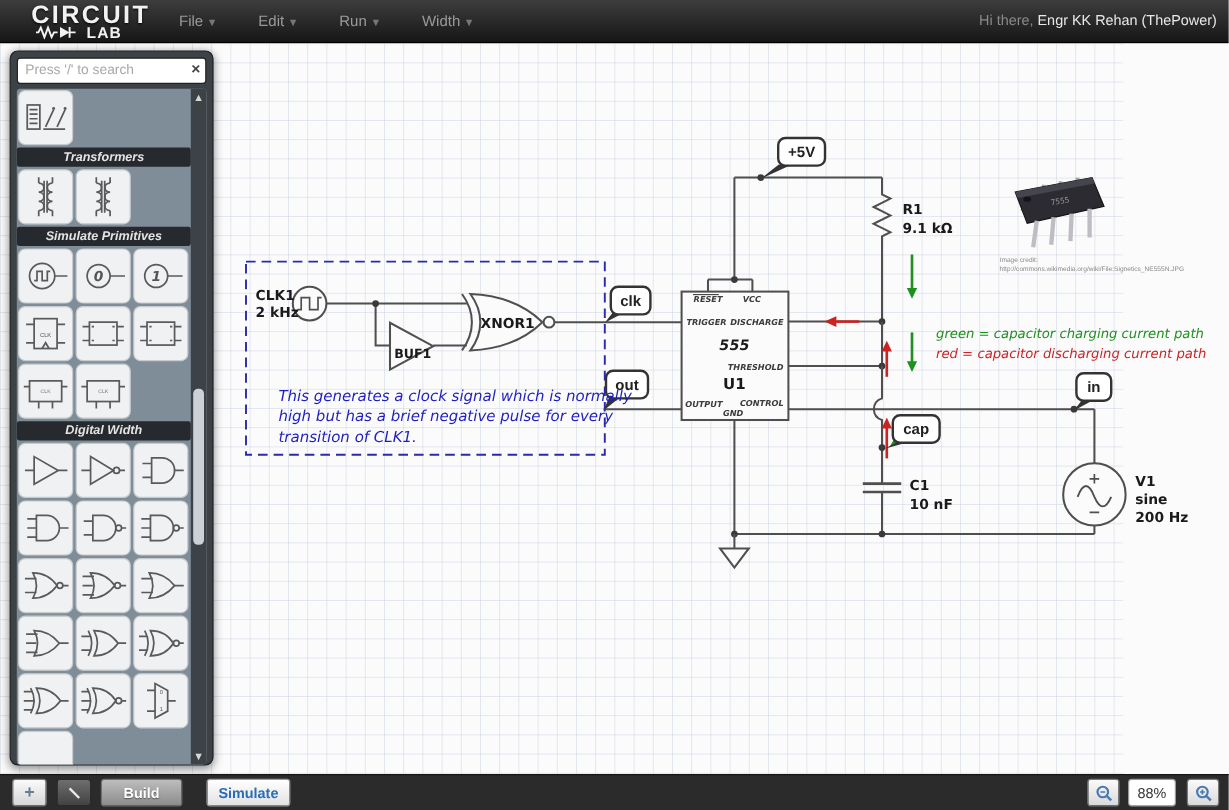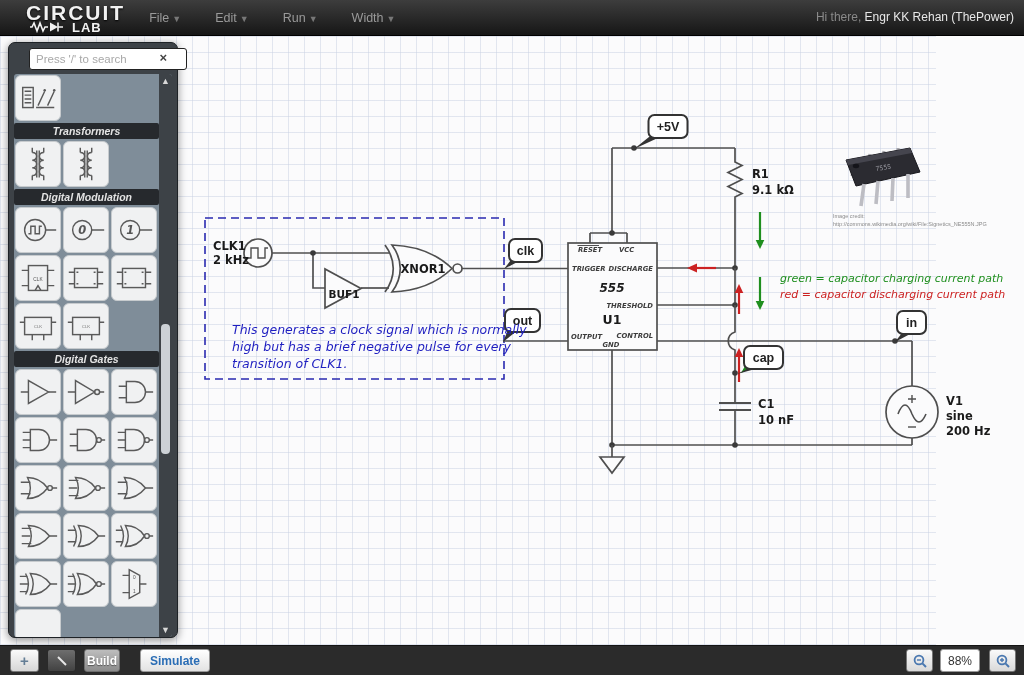--- a/index.html
+++ b/index.html
@@ -29,21 +29,21 @@
                      linear-gradient(90deg, rgba(205,213,228,.55) 1px, transparent 1px);
     background-size:16px 16px; }
   #schematic { position:absolute; left:0; top:0; }
 
   
   #sidebar { position:absolute; left:8px; top:42px; width:170px; height:596px;
     background:#3d4247; border:1px solid #1e2226; border-radius:7px;
     box-shadow:0 2px 8px rgba(0,0,0,.45); z-index:20; padding:5px 5px 4px 5px; }
   .search-row { position:relative; height:22px; margin-bottom:4px; }
   .search-row input { width:100%; height:22px; border:1px solid #222; border-radius:3px;
-    padding:0 18px 0 6px; font-size:11.5px; color:#444; font-family:"Liberation Sans",sans-serif;margin-left:15px; }
+    padding:0 18px 0 6px; font-size:11.5px; color:#444; font-family:"Liberation Sans",sans-serif; }
   .search-row input::placeholder { color:#a8a8a8; }
   .search-close { position:absolute; right:5px; top:3px; font-size:13px; font-weight:bold; color:#444; cursor:pointer; line-height:1; }
   #palette { position:relative; width:158px; height:563px; background:#7f8d99; overflow:hidden; border-radius:3px; }
   #palette-inner { width:145px; }
   .pal-header { background:#26292d; color:#e4e4e4; font-size:10.5px; font-weight:bold; font-style:italic;
     text-align:center; padding:2px 0; margin:1px 0 1px 0; border-radius:2px; width:145px; }
   .tile-grid { display:flex; flex-wrap:wrap; width:145px; }
   .tile { width:46px; height:46px; background:#f0f1f2; border:1px solid #c7cbce; border-radius:6px;
     margin:1px 1px 1px 1px; display:flex; align-items:center; justify-content:center; cursor:pointer; }
   .tile svg { display:block; }
@@ -51,21 +51,21 @@
   #pal-scroll { position:absolute; right:0; top:0; width:13px; height:563px; background:#3d4247; }
   .pal-arrow { position:absolute; left:0; width:13px; color:#d8d8d8; font-size:9px; text-align:center; cursor:pointer; }
   #pal-thumb { position:absolute; left:2px; width:9px; top:250px; height:130px; background:#ccd1d6; border-radius:4px; cursor:pointer; }
 
   
   #bottombar { position:absolute; left:0; top:645px; width:1024px; height:30px;
     background:#2b2b2b; border-top:1px solid #141414; display:flex; align-items:center; z-index:30; }
   .tool-btn { height:23px; border-radius:3px; border:1px solid #777; display:flex; align-items:center; justify-content:center; cursor:pointer; }
   #pan-btn { width:29px; margin-left:10px; background:linear-gradient(#fafafa,#d6d6d6); color:#647e96; font-size:15px; font-weight:bold; }
   #wire-btn { width:29px; margin-left:8px; background:linear-gradient(#6e6e6e,#424242); border-color:#2a2a2a; }
-  #build-btn { width:36px; margin-left:8px; background:linear-gradient(#bdbdbd,#8c8c8c); border-color:#6f6f6f;
+  #build-btn { width:68px; margin-left:8px; background:linear-gradient(#bdbdbd,#8c8c8c); border-color:#6f6f6f;
     color:#fff; font-size:12px; font-weight:bold; text-shadow:0 1px 1px #555; }
   #simulate-btn { width:70px; margin-left:20px; background:linear-gradient(#ffffff,#e2e2e2); border-color:#9a9a9a;
     color:#2a6db5; font-size:12px; font-weight:bold; }
   .spacer { flex:1; }
   #zoom-out-btn, #zoom-in-btn { width:27px; background:linear-gradient(#fafafa,#d9d9d9); }
   #zoom-out-btn { margin-right:7px; }
   #zoom-level { width:40px; height:23px; background:#fff; border:1px solid #999; border-radius:3px;
     font-size:12px; color:#333; display:flex; align-items:center; justify-content:center; margin-right:9px; }
   #zoom-in-btn { margin-right:8px; }
 </style>
@@ -314,21 +314,21 @@
             </div>
             <div class="tile">
               <svg width="46" height="46" viewBox="0 0 46 46">
                 <path d="M17,11 c6,0 6,8 0,8 c6,0 6,8 0,8 c6,0 6,8 0,8" stroke="#5a5a5a" stroke-width="1.5" fill="none"></path>
                 <path d="M29,11 c-6,0 -6,8 0,8 c-6,0 -6,8 0,8 c-6,0 -6,8 0,8" stroke="#5a5a5a" stroke-width="1.5" fill="none"></path>
                 <path d="M21.7,9 V37 M24.3,9 V37" stroke="#5a5a5a" stroke-width="1.5" fill="none"></path>
                 <path d="M17,11 V6 M17,35 V40 M29,11 V6 M29,35 V40" stroke="#5a5a5a" stroke-width="1.5" fill="none"></path>
               </svg>
             </div>
           </div>
-          <div class="pal-header">Digital Modulation</div>
+          <div class="pal-header">Simulate Primitives</div>
           <div class="tile-grid">
             <div class="tile">
               <svg width="46" height="46" viewBox="0 0 46 46">
                 <circle cx="20" cy="23" r="11" stroke="#5a5a5a" stroke-width="1.5" fill="none"></circle>
                 <path d="M13,27 h2.5 v-8 h4.5 v8 h4.5 v-8 h2.5" stroke="#5a5a5a" stroke-width="1.5" fill="none"></path>
                 <path d="M31,23 H42" stroke="#5a5a5a" stroke-width="1.5" fill="none"></path>
               </svg>
             </div>
             <div class="tile">
               <svg width="46" height="46" viewBox="0 0 46 46">
@@ -374,21 +374,21 @@
               </svg>
             </div>
             <div class="tile">
               <svg width="46" height="46" viewBox="0 0 46 46">
                 <rect x="9" y="14" width="28" height="18" stroke="#5a5a5a" stroke-width="1.5" fill="none"></rect>
                 <path d="M4,19 H9 M37,19 H42 M17,32 V38 M29,32 V38" stroke="#5a5a5a" stroke-width="1.5" fill="none"></path>
                 <text x="23" y="25" font-size="4.5" fill="#777" text-anchor="middle" font-family="Liberation Sans">CLK</text>
               </svg>
             </div>
           </div>
-          <div class="pal-header">Digital Gates</div>
+          <div class="pal-header">Digital Width</div>
           <div class="tile-grid">
             <div class="tile">
               <svg width="46" height="46" viewBox="0 0 46 46">
                 <path d="M13,11 L13,35 L34,23 Z" stroke="#5a5a5a" stroke-width="1.5" fill="none"></path>
                 <path d="M5,23 H13 M34,23 H42" stroke="#5a5a5a" stroke-width="1.5" fill="none"></path>
               </svg>
             </div>
             <div class="tile">
               <svg width="46" height="46" viewBox="0 0 46 46">
                 <path d="M12,11 L12,35 L32,23 Z" stroke="#5a5a5a" stroke-width="1.5" fill="none"></path>

